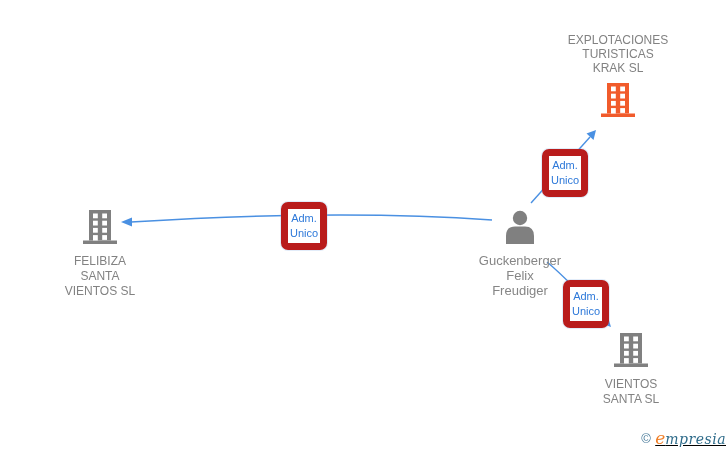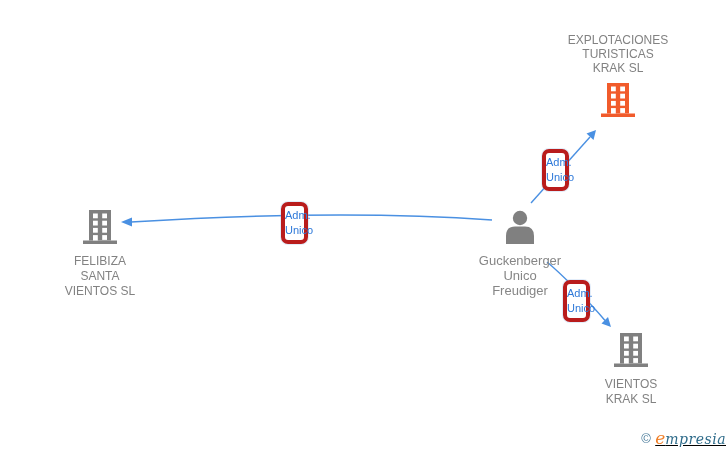--- a/index.html
+++ b/index.html
@@ -20,23 +20,23 @@
     white-space: pre-line;
   }
   .node-label.top { line-height: 14px; margin-bottom: 6px; }
   .person .node-label { font-size: 13px; color: #868686; margin-top: 5px; }
   .company-under-label { margin-top: 6px; }
   .icon-gray { color: #808080; }
   .icon-orange { color: #F15B2B; }
   .edge-label {
     position: absolute;
     z-index: 3;
-    width: 27px;
+    width: 46px;
     background: #ffffff;
-    border: 4px solid #b91c1c;
+    border: 7px solid #b91c1c;
     border-radius: 7px;
     box-shadow: 0 0 0 1px rgba(140,180,230,0.25);
     color: #2E79D9;
     font-size: 11px;
     line-height: 15px;
     text-align: center;
     white-space: pre-line;
     padding: 2px 0;
     box-sizing: border-box;
   }
@@ -110,41 +110,41 @@
   </div>
 
   <div class="node person" style="left:450px; top:210px; width:140px;">
     <span class="icon-gray">
       <svg width="36" height="34" viewBox="0 0 36 34">
         <circle cx="18" cy="8" r="7.2" fill="currentColor"></circle>
         <path d="M4 34 L4 26 Q4 16.5 13 16.5 L23 16.5 Q32 16.5 32 26 L32 34 Z" fill="currentColor"></path>
       </svg>
     </span>
     <div class="node-label">Guckenberger
-Unico
+Felix
 Freudiger</div>
   </div>
 
   <div class="node" style="left:571px; top:331px; width:120px;">
     <span class="icon-gray">
       <svg width="36" height="36" viewBox="0 0 36 36">
         <rect x="1" y="32.5" width="34" height="3.5" fill="currentColor"></rect>
         <rect x="7" y="2" width="22" height="30.5" fill="currentColor"></rect>
         <rect x="11" y="5.5" width="4.8" height="4.8" fill="#fff"></rect>
         <rect x="20.2" y="5.5" width="4.8" height="4.8" fill="#fff"></rect>
         <rect x="11" y="12.7" width="4.8" height="4.8" fill="#fff"></rect>
         <rect x="20.2" y="12.7" width="4.8" height="4.8" fill="#fff"></rect>
         <rect x="11" y="19.9" width="4.8" height="4.8" fill="#fff"></rect>
         <rect x="20.2" y="19.9" width="4.8" height="4.8" fill="#fff"></rect>
         <rect x="11" y="27.1" width="4.8" height="5.4" fill="#fff"></rect>
         <rect x="20.2" y="27.1" width="4.8" height="4.8" fill="#fff"></rect>
       </svg>
     </span>
     <div class="node-label company-under-label">VIENTOS
-KRAK SL</div>
+SANTA SL</div>
   </div>
 
   <div class="edge-label" style="left:281px; top:202px;">Adm.
 Unico</div>
   <div class="edge-label" style="left:542px; top:149px;">Adm.
 Unico</div>
   <div class="edge-label" style="left:563px; top:280px;">Adm.
 Unico</div>
 
   <div class="watermark">

